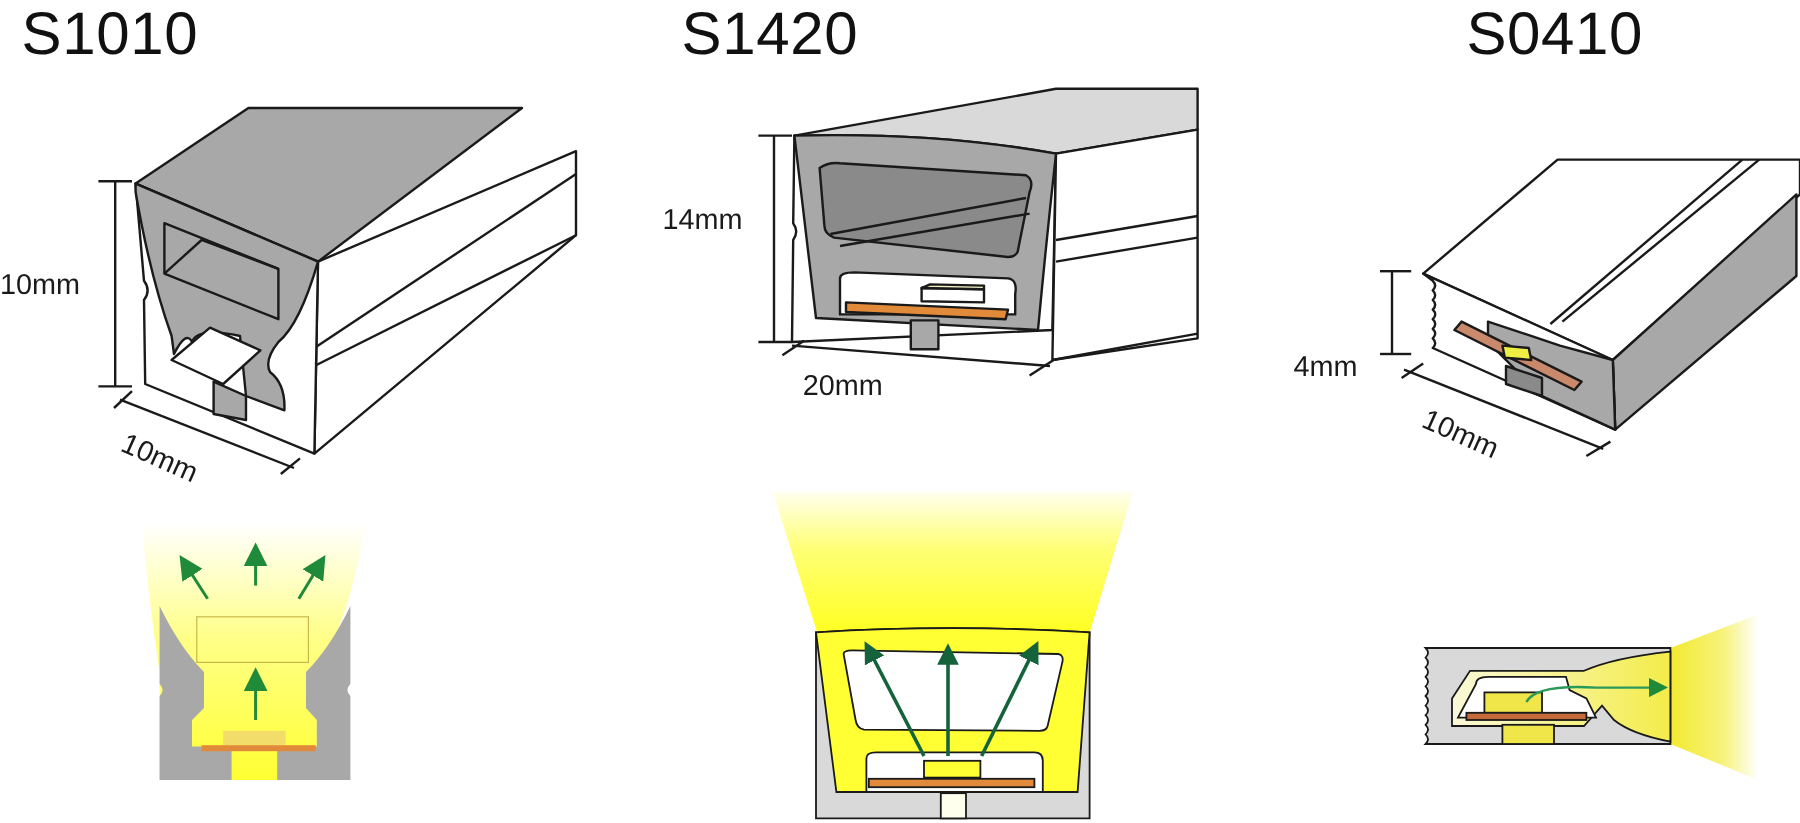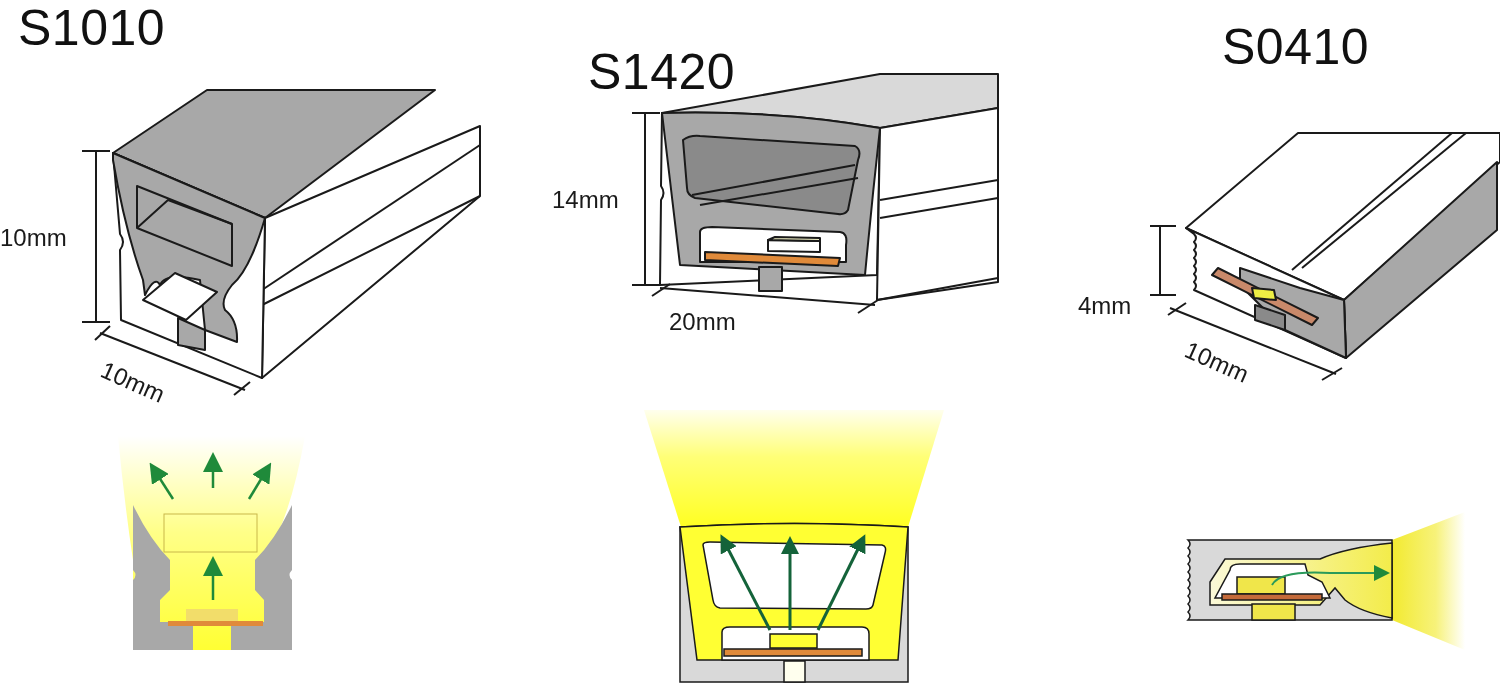--- a/index.html
+++ b/index.html
@@ -5,26 +5,26 @@
   html,body{margin:0;padding:0;background:#ffffff;}
   body{width:1500px;height:686px;position:relative;overflow:hidden;font-family:"Liberation Sans",sans-serif;color:#111;}
   .title{position:absolute;top:0;font-size:50px;line-height:56px;font-weight:400;letter-spacing:0.5px;}
   .dim{position:absolute;font-size:24px;color:#1a1a1a;}
   svg{position:absolute;left:0;top:0;}
 </style>
 </head>
 <body>
 
 <div class="title" style="left:18px;">S1010</div>
-<div class="title" style="left:588px;margin-top:44px;">S1420</div>
-<div class="title" style="left:1222px;margin-top:19px;">S0410</div>
+<div class="title" style="left:568px;">S1420</div>
+<div class="title" style="left:1222px;">S0410</div>
 
 <div class="dim" style="left:0px;top:224px;">10mm</div>
 <div class="dim" style="left:108px;top:356px;transform:rotate(24deg);transform-origin:left top;">10mm</div>
-<div class="dim" style="left:552px;top:186px;">14mm</div>
+<div class="dim" style="left:552px;top:170px;">14mm</div>
 <div class="dim" style="left:669px;top:308px;">20mm</div>
 <div class="dim" style="left:1078px;top:250px;margin-top:42px;">4mm</div>
 <div class="dim" style="left:1192px;top:336px;transform:rotate(24deg);transform-origin:left top;">10mm</div>
 
 <svg width="1500" height="686" viewBox="0 0 1500 686">
   <defs>
     <linearGradient id="beamUp" x1="0" y1="1" x2="0" y2="0">
       <stop offset="0" stop-color="#ffff33"></stop>
       <stop offset="0.55" stop-color="#ffff88"></stop>
       <stop offset="1" stop-color="#ffffff"></stop>

